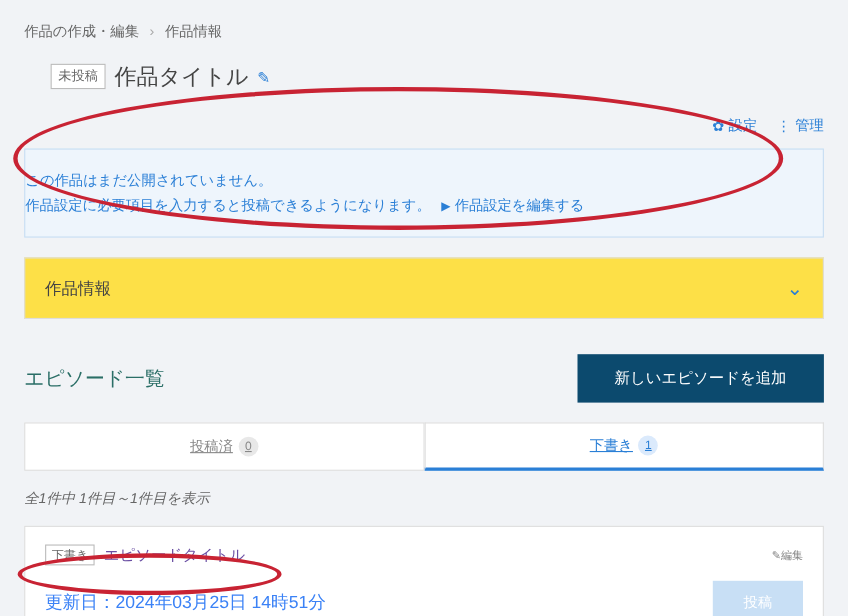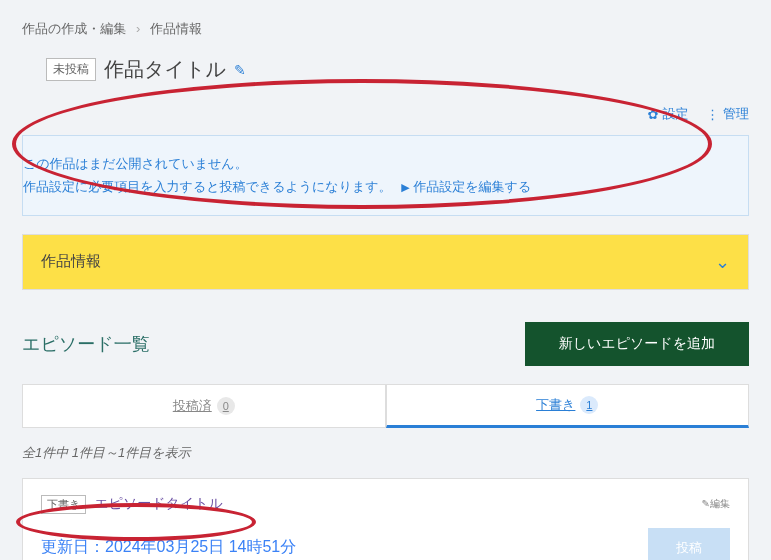--- a/index.html
+++ b/index.html
@@ -15,21 +15,21 @@
 .top-actions { text-align: right; margin-bottom: 12px; font-size: 13px; }
 .top-actions .act { color: #2a7fd6; margin-left: 14px; cursor: pointer; display: inline-flex; align-items: center; gap: 4px; }
 .notice-box { background: #eef5fc; border: 1px solid #c6ddf2; padding: 16px 0; margin-bottom: 18px; line-height: 1.8; color: #2a7fd6; font-size: 13px; }
 .notice-box .link { color: #2a7fd6; font-weight: 500; cursor: pointer; margin-left: 6px; }
 .notice-box .caret { font-size: 11px; }
 .info-panel { background: #fde047; border: 1px solid #ddd; padding: 16px 18px; display: flex; justify-content: space-between; align-items: center; margin-bottom: 32px; cursor: pointer; }
 .info-panel .label { font-size: 15px; color: #444; }
 .chev { color: #2a7fd6; font-size: 18px; }
 .episode-header { display: flex; justify-content: space-between; align-items: center; margin-bottom: 18px; }
 .episode-header h2 { font-size: 18px; font-weight: 500; color: #2a6e66; }
-.add-btn { background: #14532d; color: #fff; border: none; padding: 13px 34px; font-size: 14px; cursor: pointer; }
+.add-btn { background: #0c4a6e; color: #fff; border: none; padding: 13px 34px; font-size: 14px; cursor: pointer; }
 .tabs { display: flex; margin-bottom: 16px; }
 .tab { flex: 1; background: #fff; text-align: center; padding: 11px 0; font-size: 13px; color: #888; border: 1px solid #ddd; cursor: pointer; display: flex; justify-content: center; align-items: center; gap: 5px; text-decoration: underline; }
 .tab.active { color: #2a7fd6; border-bottom: 3px solid #2a7fd6; }
 .count-badge { background: #e8e8e8; color: #888; border-radius: 9px; min-width: 18px; height: 18px; display: inline-flex; align-items: center; justify-content: center; font-size: 11px; padding: 0 5px; }
 .tab.active .count-badge { background: #dbeafc; color: #2a7fd6; }
 .result-text { font-size: 13px; color: #666; margin-bottom: 16px; font-style: italic; }
 .ep-card { background: #fff; border: 1px solid #ddd; padding: 16px 18px; }
 .ep-card .row1 { display: flex; justify-content: space-between; align-items: center; margin-bottom: 14px; }
 .ep-card .left { display: flex; align-items: center; gap: 8px; }
 .ep-card .draft-badge { border: 1px solid #bbb; padding: 1px 5px; font-size: 11px; color: #666; }

